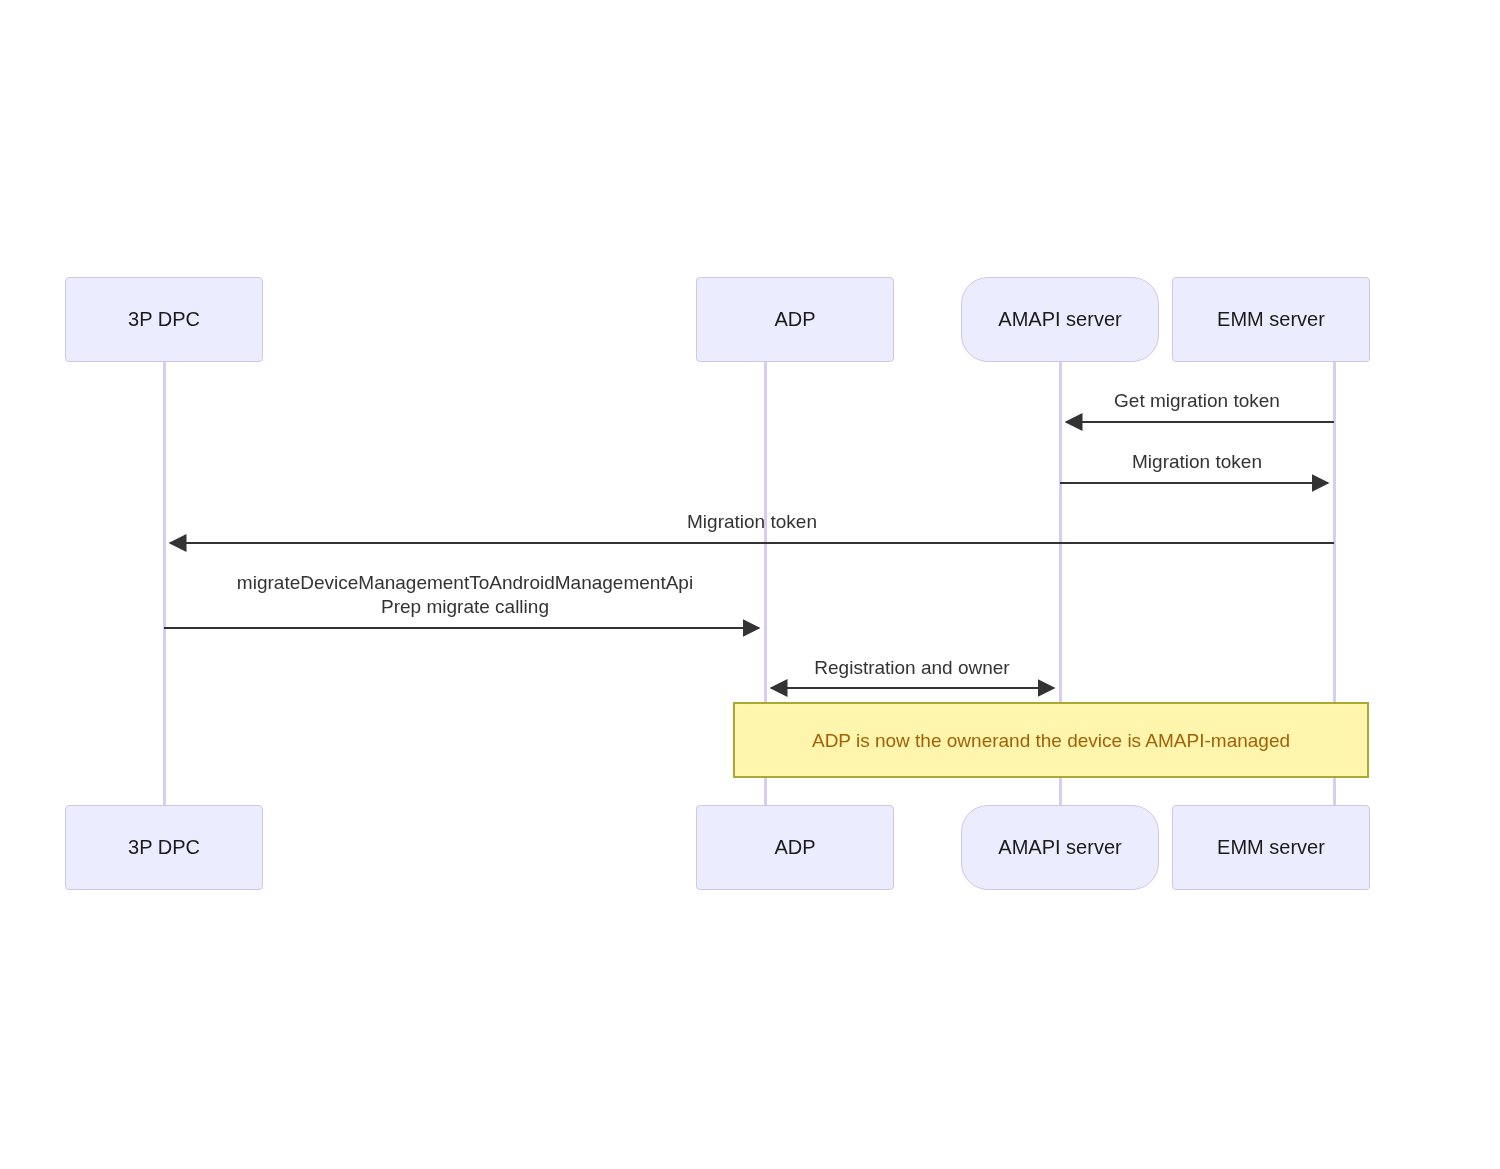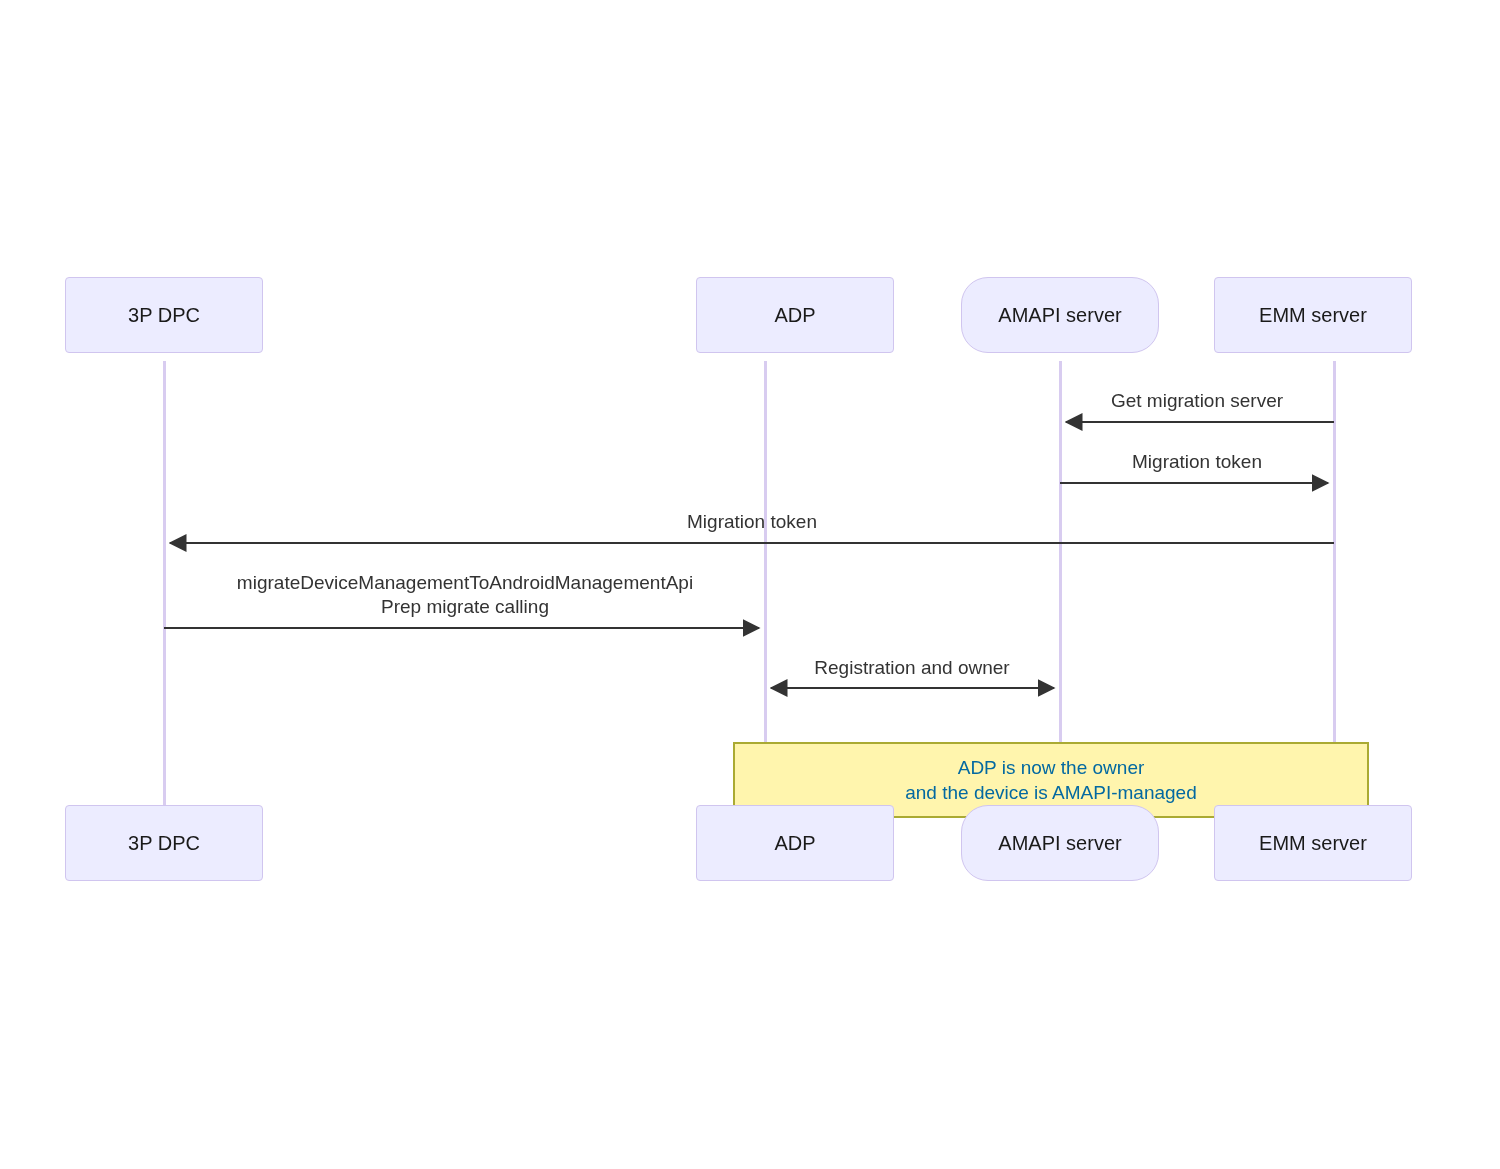--- a/index.html
+++ b/index.html
@@ -7,37 +7,37 @@
     position: relative;
     width: 1500px;
     height: 1169px;
     background: #ffffff;
     font-family: "Liberation Sans", sans-serif;
     overflow: hidden;
   }
   .actor-box {
     position: absolute;
     width: 198px;
-    height: 76px;
+    height: 85px;
     background: var(--actor-fill, #ECECFF);
     border: 1px solid var(--actor-border, #d0c5ef);
     border-radius: 4px;
     display: flex;
     align-items: center;
     justify-content: center;
     font-size: 20px;
     color: #1a1a1a;
     box-sizing: border-box;
   }
   .actor-top { top: 277px; }
   .actor-bottom { top: 805px; }
   .a0 { left: 65px; }
   .a1 { left: 696px; }
   .a2 { left: 961px; border-radius: 27px; }
-  .a3 { left: 1214px; }
+  .a3 { left: 1172px; }
 
   .lifeline {
     position: absolute;
     top: 361px;
     height: 444px;
     width: 3px;
     background: var(--lifeline, #d8ccf0);
   }
   .l0 { left: 163px; }
   .l1 { left: 764px; }
@@ -58,28 +58,26 @@
   .note-box {
     position: absolute;
     left: 733px;
     top: 702px;
     width: 636px;
     height: 76px;
     background: var(--note-fill, #fff5ad);
     border: 2px solid var(--note-border, #aaaa33);
     box-sizing: border-box;
     display: flex;
-    flex-direction: column;
     align-items: center;
     justify-content: center;
     font-size: 19px;
     line-height: 25px;
-    color: #0369a1;
+    color: #a16207;
     text-align: center;
-    margin-top: 40px;
   }
 </style>
 </head>
 <body>
 
 <div id="canvas">
 
   <div class="lifeline l0"></div>
   <div class="lifeline l1"></div>
   <div class="lifeline l2"></div>
@@ -91,21 +89,21 @@
         <path d="M0,0 L12,6 L0,12 z" fill="#333333"></path>
       </marker>
     </defs>
     <line x1="1334" y1="422" x2="1066" y2="422" stroke="#333333" stroke-width="2" marker-end="url(#arrow-head)"></line>
     <line x1="1060" y1="483" x2="1328" y2="483" stroke="#333333" stroke-width="2" marker-end="url(#arrow-head)"></line>
     <line x1="1334" y1="543" x2="170" y2="543" stroke="#333333" stroke-width="2" marker-end="url(#arrow-head)"></line>
     <line x1="164" y1="628" x2="759" y2="628" stroke="#333333" stroke-width="2" marker-end="url(#arrow-head)"></line>
     <line x1="771" y1="688" x2="1054" y2="688" stroke="#333333" stroke-width="2" marker-start="url(#arrow-head)" marker-end="url(#arrow-head)"></line>
   </svg>
 
-  <div class="msg-label" style="left:1197px; top:389px;">Get migration server</div>
+  <div class="msg-label" style="left:1197px; top:389px;">Get migration token</div>
   <div class="msg-label" style="left:1197px; top:450px;">Migration token</div>
   <div class="msg-label" style="left:752px; top:510px;">Migration token</div>
   <div class="msg-label" style="left:465px; top:571px;">
     <div>migrateDeviceManagementToAndroidManagementApi</div>
     <div>Prep migrate calling</div>
   </div>
   <div class="msg-label" style="left:912px; top:656px;">Registration and owner</div>
 
   <div class="note-box">
     <div>ADP is now the owner</div>

